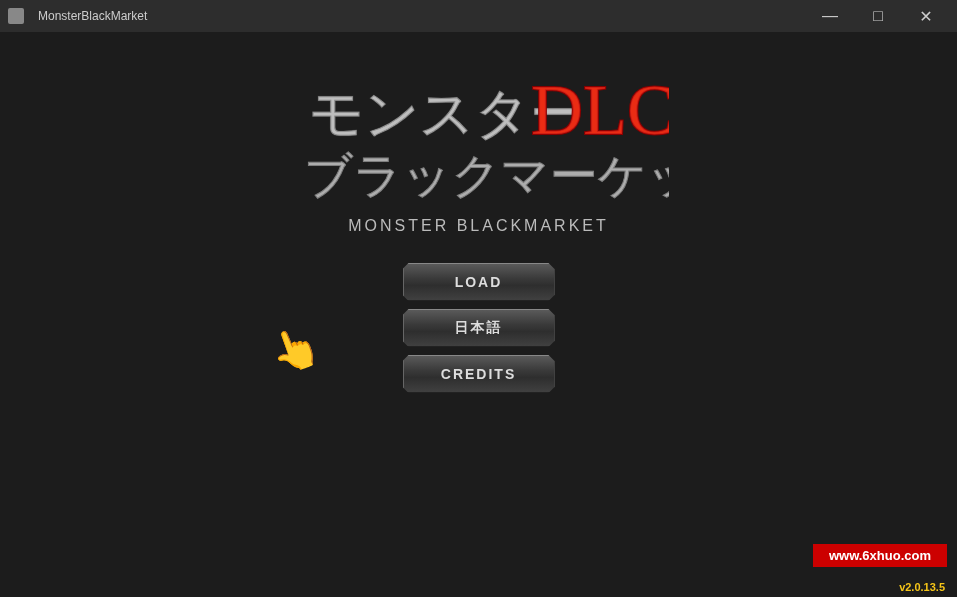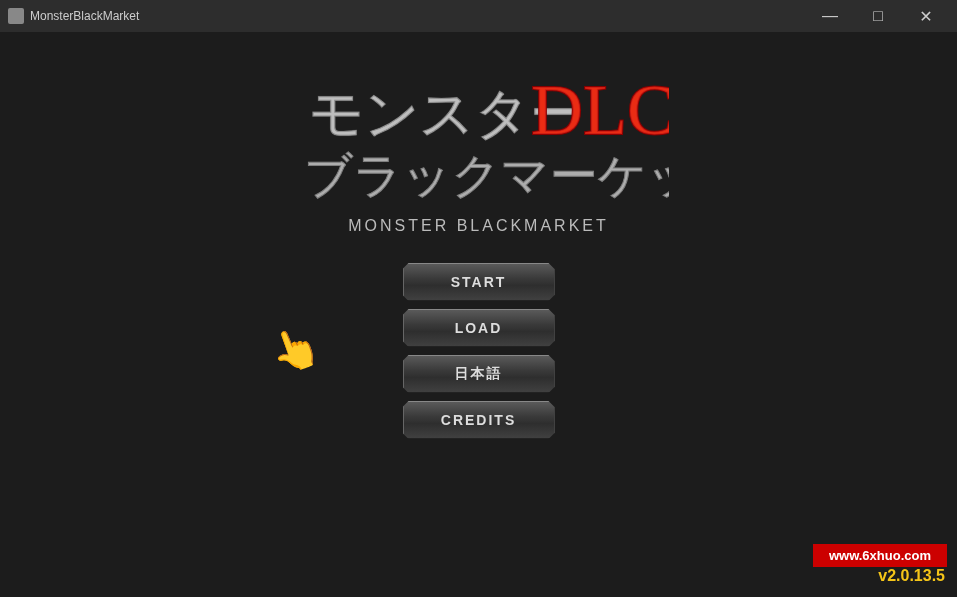--- a/index.html
+++ b/index.html
@@ -24,21 +24,21 @@
       padding: 0 8px;
       position: absolute;
       top: 0;
       left: 0;
       z-index: 10;
     }
 
     .title-bar-left {
       display: flex;
       align-items: center;
-      gap: 6px;
+      gap: 14px;
     }
 
     .title-bar-icon {
       width: 16px;
       height: 16px;
       background: #888;
       border-radius: 2px;
     }
 
     .title-bar-title {
@@ -148,24 +148,24 @@
       color: white;
       padding: 4px 16px;
       font-size: 13px;
       font-weight: bold;
       font-family: Arial, sans-serif;
     }
 
     
     .version-text {
       position: absolute;
-      bottom: 12px;
+      bottom: 4px;
       right: 12px;
       color: #f5c518;
-      font-size: 16px;
+      font-size: 11px;
       font-weight: bold;
     }
   </style>
 </head>
 <body>
 
 <div class="title-bar">
   <div class="title-bar-left">
     <div class="title-bar-icon"></div>
     <span class="title-bar-title">MonsterBlackMarket</span>
@@ -191,21 +191,20 @@
       <text x="15" y="130" font-family="serif" font-size="48" fill="#333" stroke="#222" stroke-width="2">ブラックマーケット</text>
       <text x="15" y="130" font-family="serif" font-size="48" fill="#bbb" stroke="#888" stroke-width="1" opacity="0.9">ブラックマーケット</text>
     </svg>
     <div class="logo-subtitle">MONSTER BLACKMARKET</div>
   </div>
 
   <div class="hand-cursor">👆</div>
 
   <div class="menu-container">
 
-    <button class="menu-btn">START</button>
     <button class="menu-btn">LOAD</button>
     <button class="menu-btn">日本語</button>
     <button class="menu-btn">CREDITS</button>
 
   </div>
 
 </div>
 
 <div class="watermark">www.6xhuo.com</div>
 

